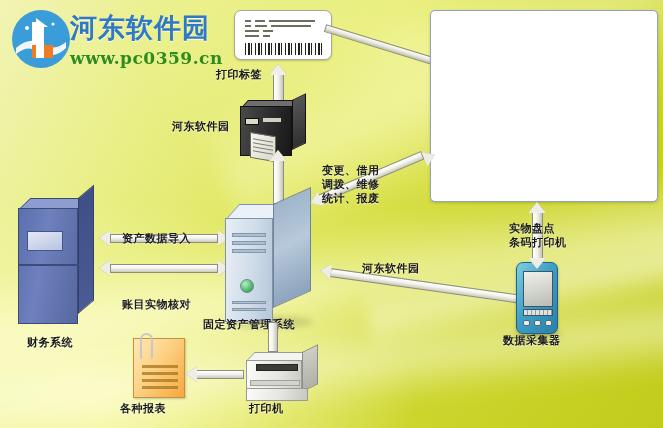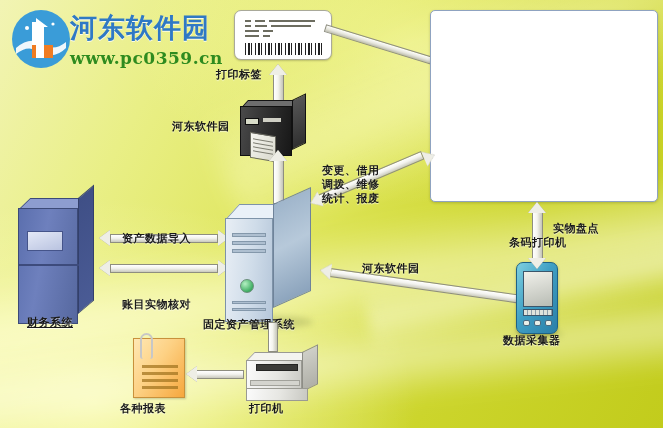--- a/index.html
+++ b/index.html
@@ -340,21 +340,21 @@
   </div>
 
   <div class="dev" id="fin-server">
     <div id="fin-top"></div>
     <div id="fin-side"></div>
     <div id="fin-front">
       <div id="fin-panel"></div>
       <div id="fin-split"></div>
     </div>
   </div>
-  <div class="lbl" style="left:27px; top:316px;text-decoration:underline;">财务系统</div>
+  <div class="lbl" style="left:27px; top:336px;">财务系统</div>
 
   <div class="arrow" style="left:110px; top:234px; width:108px; height:9px;"></div>
   <div class="ahead left" style="left:99px;  top:230px;"></div>
   <div class="ahead right" style="left:218px; top:230px;"></div>
   <div class="lbl" style="left:122px; top:232px;">资产数据导入</div>
   <div class="arrow" style="left:110px; top:264px; width:108px; height:9px;"></div>
   <div class="ahead left" style="left:99px;  top:260px;"></div>
   <div class="ahead right" style="left:218px; top:260px;"></div>
   <div class="lbl" style="left:122px; top:262px;margin-top:36px;">账目实物核对</div>
 
@@ -392,21 +392,21 @@
       <div class="pda-key" style="left:6px;  top:57px;"></div>
       <div class="pda-key" style="left:17px; top:57px;"></div>
       <div class="pda-key" style="left:28px; top:57px;"></div>
     </div>
   </div>
   <div class="lbl" style="left:503px; top:334px;">数据采集器</div>
 
   <div class="arrow v" style="left:532px; top:212px; width:11px; height:48px;"></div>
   <div class="ahead up" style="left:528px; top:202px;"></div>
   <div class="ahead down" style="left:528px; top:258px;"></div>
-  <div class="lbl" style="left:509px; top:222px;margin-left:44px;">实物盘点</div>
+  <div class="lbl" style="left:509px; top:222px;">实物盘点</div>
   <div class="lbl" style="left:509px; top:236px;">条码打印机</div>
 
   <div class="dev" id="reports">
     <div id="rp-paper">
       <div class="rp-line" style="top:26px;"></div>
       <div class="rp-line" style="top:33px;"></div>
       <div class="rp-line" style="top:40px;"></div>
       <div class="rp-line" style="top:47px;"></div>
     </div>
     <div id="rp-clip"></div>

